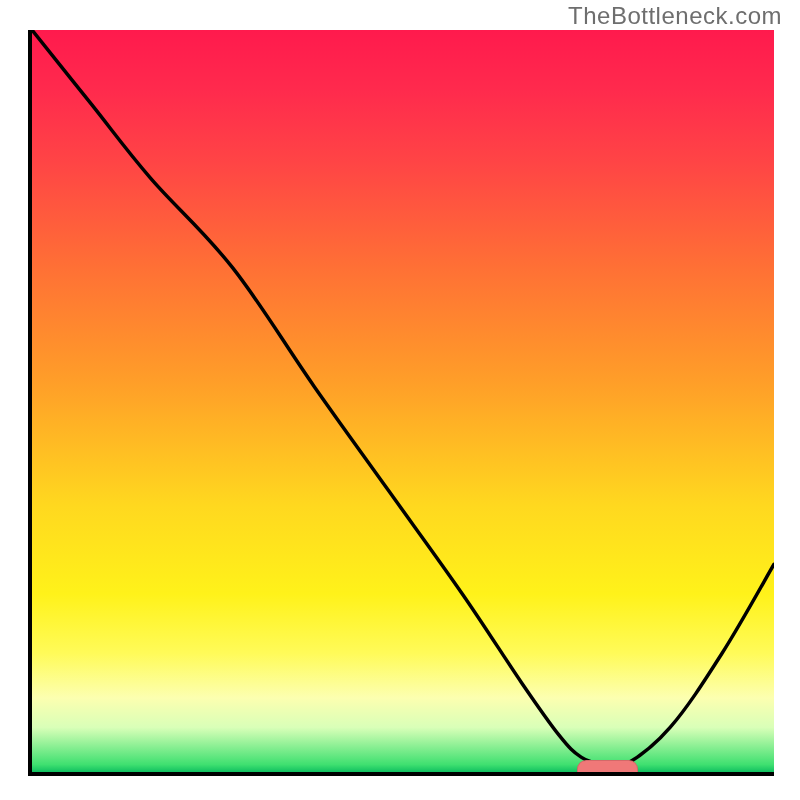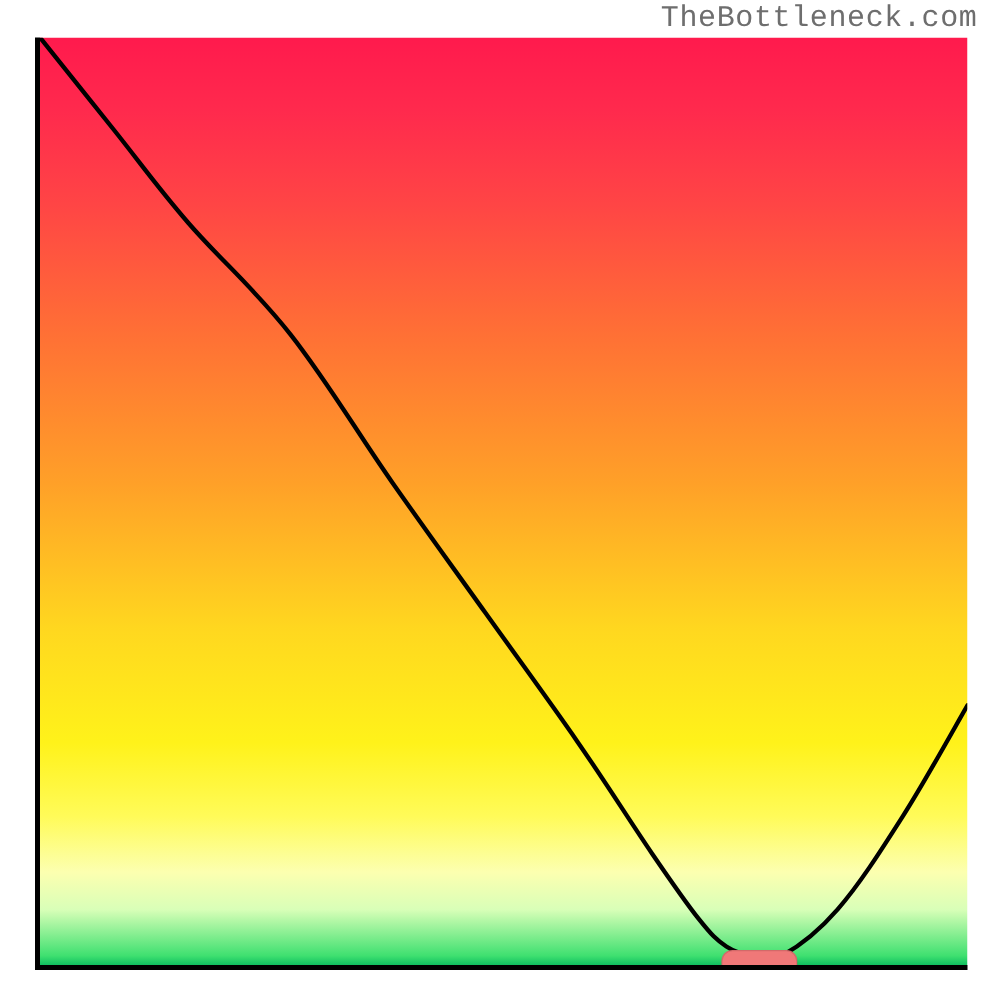--- a/index.html
+++ b/index.html
@@ -8,21 +8,20 @@
     width: 800px;
     height: 800px;
     background: #ffffff;
     font-family: Arial, Helvetica, sans-serif;
     overflow: hidden;
   }
   .wrap {
     position: relative;
     width: 800px;
     height: 800px;
-    font-family: Liberation Mono, monospace;
   }
   .watermark {
     position: absolute;
     top: 2px;
     right: 18px;
     color: #6e6e6e;
     font-size: 24px;
     font-weight: 500;
     letter-spacing: 0.5px;
     z-index: 5;

